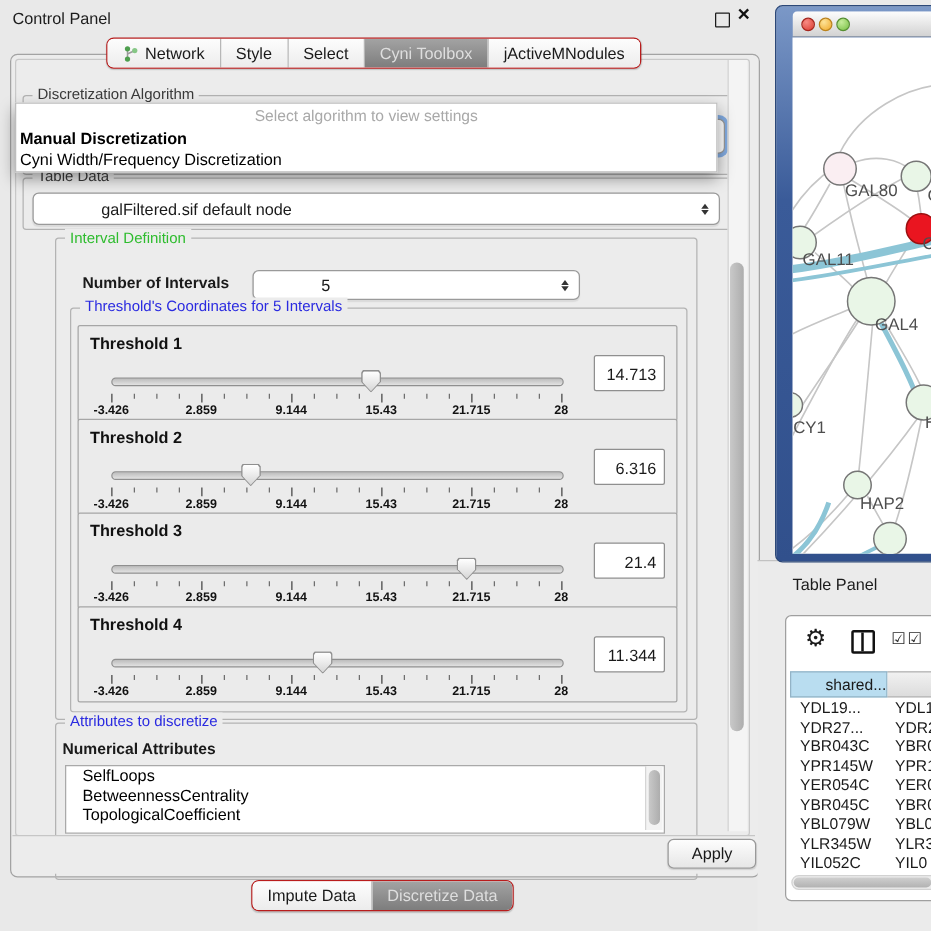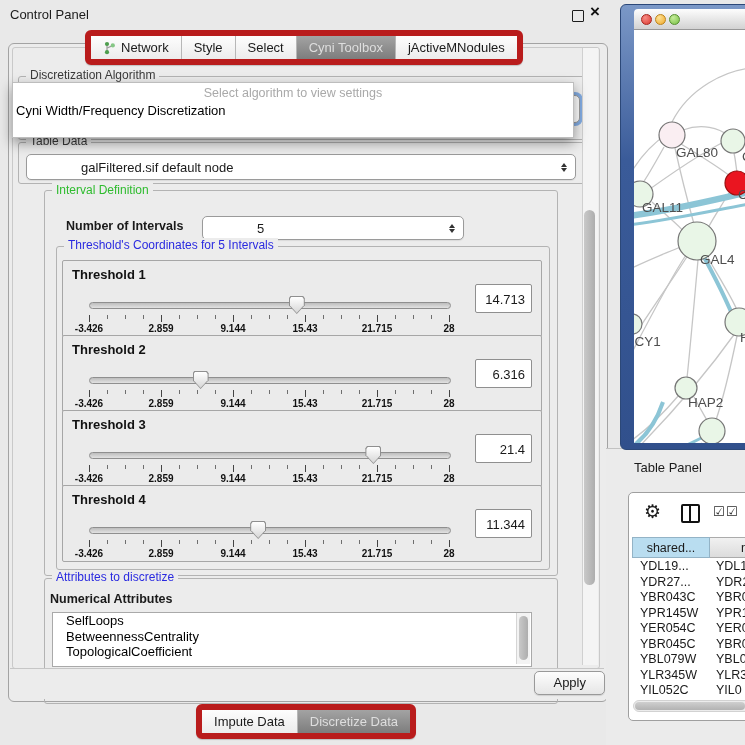--- a/index.html
+++ b/index.html
@@ -6,21 +6,21 @@
   .stage{position:relative;width:745px;height:745px;background:#e9e9e9;overflow:hidden;
          font-family:"Liberation Sans",sans-serif;color:#1a1a1a;-webkit-font-smoothing:antialiased;}
   .abs{position:absolute;}
 
   
   .cp-title{left:10px;top:7px;font-size:13px;color:#1c1c1c;}
   .float-btn{left:572px;top:10px;width:10px;height:10px;border:1.6px solid #1c1c1c;border-radius:1px;background:transparent;}
   .close-btn{left:590px;top:2px;font-size:17px;font-weight:900;color:#111;line-height:20px;}
 
   
-  .seg{display:flex;border:6px solid #b91c1c;border-radius:6px;overflow:hidden;
+  .seg{display:flex;border:1px solid #b91c1c;border-radius:6px;overflow:hidden;
        box-shadow:0 1px 1px rgba(0,0,0,.18);background:#fbfbfb;height:23px;}
   .seg-item{display:flex;align-items:center;gap:5px;padding:0 12px;font-size:13px;
             background:linear-gradient(#fdfdfd,#ececec);border-left:1px solid #b7b7b7;white-space:nowrap;}
   .seg-item:first-child{border-left:none;}
   .seg-item.selected{background:linear-gradient(#a3a3a3,#7d7d7d);color:#dedede;}
 
   
   .content-panel{left:8px;top:43px;width:598px;height:657px;background:#ececec;
                  border:1px solid #a3a3a3;border-radius:6px;}
   .content-inner{left:12px;top:47px;width:586px;height:620px;border:1px solid #c9c9c9;border-radius:3px;}
@@ -94,21 +94,21 @@
   .net-canvas{position:absolute;left:13px;top:25px;right:0;bottom:6px;background:#fff;overflow:hidden;}
 
   
   .right-bg{left:606px;top:448px;width:139px;height:297px;background:#ebebeb;border-top:1px solid #c2c2c2;}
   .tp-title{left:620px;top:452px;width:125px;height:30px;font-size:13px;line-height:32px;padding-left:14px;color:#1c1c1c;}
   .tp-box{left:628px;top:492px;width:132px;height:227px;background:#fff;border:1px solid #9f9f9f;border-radius:5px;overflow:hidden;z-index:2;}
   .gear{position:absolute;left:15px;top:7px;font-size:19px;color:#1a1a1a;font-family:"DejaVu Sans",sans-serif;}
   .colicon{position:absolute;left:52px;top:11px;width:15px;height:15px;border:2.4px solid #111;border-radius:2px;}
   .colicon::after{content:"";position:absolute;left:5.5px;top:0;width:2.4px;height:100%;background:#111;}
   .chk{position:absolute;top:11px;font-size:13px;color:#2a2a2a;font-family:"DejaVu Sans",sans-serif;}
-  .tp-h{position:absolute;top:44px;height:21px;font-size:12.5px;line-height:21px;text-align:center;box-sizing:border-box;}
+  .tp-h{position:absolute;top:44px;height:21px;font-size:12.5px;line-height:21px;text-align:right;box-sizing:border-box;}
   .tp-h1{left:3px;width:78px;background:#b9ddf0;border:1px solid #93b3c6;}
   .tp-h2{left:81px;width:70px;background:linear-gradient(#f1f1f1,#dcdcdc);border:1px solid #ababab;border-left:none;}
   .tp-rows{position:absolute;left:3px;top:66px;right:0;bottom:0;}
   .tp-row{position:relative;height:15.5px;font-size:12.5px;line-height:15.5px;white-space:nowrap;}
   .tp-c1{position:absolute;left:8px;}
   .tp-c2{position:absolute;left:84px;}
   .tp-hscroll{position:absolute;left:4px;bottom:8px;width:122px;height:12px;background:#ececec;
               border:1px solid #d2d2d2;border-radius:6px;box-sizing:border-box;z-index:3;}
   .tp-hthumb{position:absolute;left:1px;top:1px;width:110px;height:8px;border-radius:4px;
              background:linear-gradient(#cfcfcf,#b2b2b2);}
@@ -159,20 +159,21 @@
   <div class="abs combo focus-ring" style="left:26px;top:95px;width:552px;height:26px;z-index:3;">
     <span class="val"></span>
     <span class="spinner">
         <i class="up"></i>
         <i class="dn"></i>
       </span>
   </div>
 
   <div class="abs popup">
     <div class="pop-ph">Select algorithm to view settings</div>
+    <div class="pop-item bold">Manual Discretization</div>
     <div class="pop-item">Cyni Width/Frequency Discretization</div>
   </div>
 
   <div class="abs group" style="left:18px;top:142px;width:570px;height:40px;"></div>
   <span class="abs gtitle t-dark" style="left:26px;top:134px;z-index:3;">Table Data</span>
   <div class="abs combo" style="left:26px;top:154px;width:548px;height:24px;z-index:2;">
     <span class="val">galFiltered.sif default node</span>
     <span class="spinner">
         <i class="up"></i>
         <i class="dn"></i>

